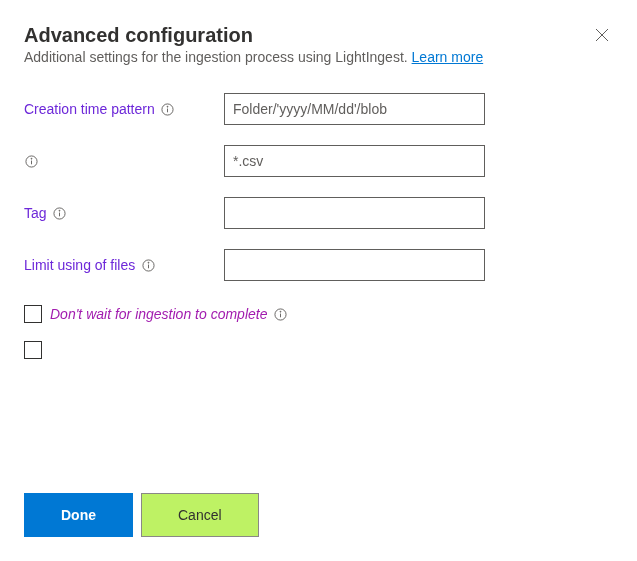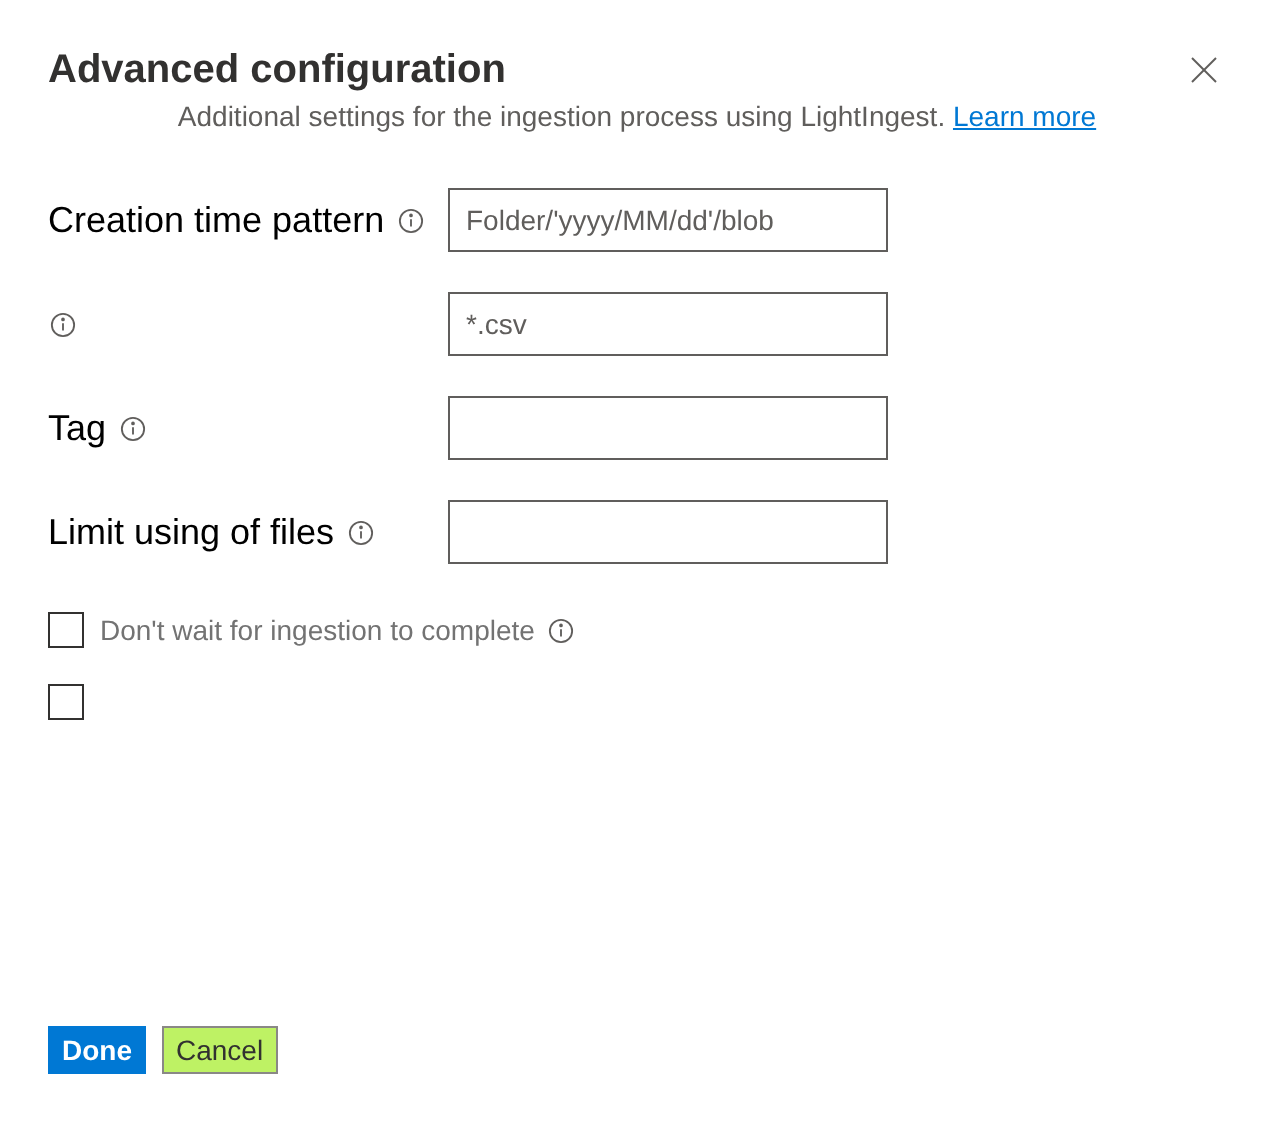--- a/index.html
+++ b/index.html
@@ -37,54 +37,53 @@
       line-height: 1;
     }
     .close-btn svg {
       width: 14px;
       height: 14px;
     }
     .subtitle {
       font-size: 14px;
       color: #605e5c;
       margin-bottom: 28px;
-      text-align: center;
     }
     .subtitle a {
       color: #0078d4;
       text-decoration: underline;
     }
     .form-row {
       display: flex;
       align-items: center;
       margin-bottom: 20px;
     }
     .form-label {
       width: 200px;
       display: flex;
       align-items: center;
       gap: 6px;
-      font-size: 18px;
-      color: #000000;
+      font-size: 14px;
+      color: #6d28d9;
     }
     .info-icon {
       display: inline-flex;
       align-items: center;
       justify-content: center;
       width: 14px;
       height: 14px;
       color: #605e5c;
     }
     .info-icon svg {
       width: 13px;
       height: 13px;
     }
     .form-input {
       flex: 0 0 auto;
-      width: 220px;
+      width: 261px;
       height: 32px;
       padding: 0 8px;
       border: 1px solid #605e5c;
       background: #fff;
       font-family: inherit;
       font-size: 14px;
       color: #323130;
       outline: none;
     }
     .form-input::placeholder {
@@ -105,32 +104,33 @@
       border: 1px solid #323130;
       background: #fff;
       cursor: pointer;
       flex-shrink: 0;
     }
     .checkbox-label {
       display: flex;
       align-items: center;
       gap: 6px;
       font-size: 14px;
-      color: #737373;
+      color: #a21caf;
+      font-style: italic;
     }
     .footer {
       position: absolute;
       bottom: 24px;
       left: 24px;
       display: flex;
       gap: 8px;
     }
     .btn {
-      height: 24px;
-      padding: 0 6px;
+      height: 44px;
+      padding: 0 36px;
       font-family: inherit;
       font-size: 14px;
       cursor: pointer;
       border: 1px solid transparent;
     }
     .btn-primary {
       background: #0078d4;
       color: #fff;
       border-color: #0078d4;
       font-weight: 600;

